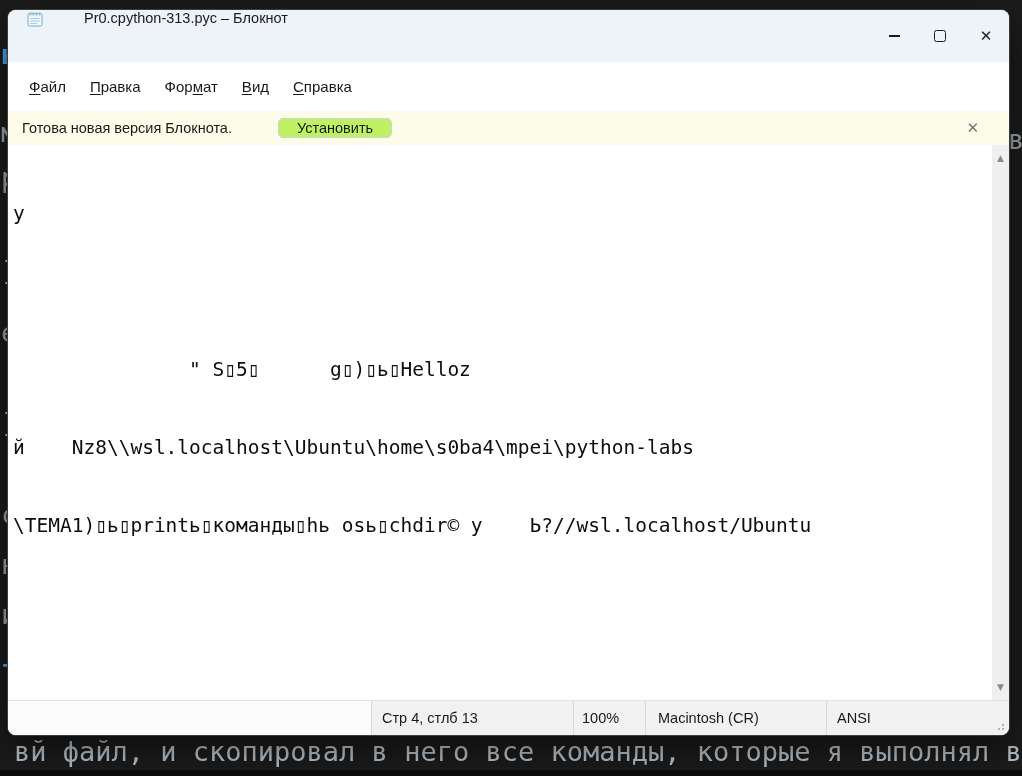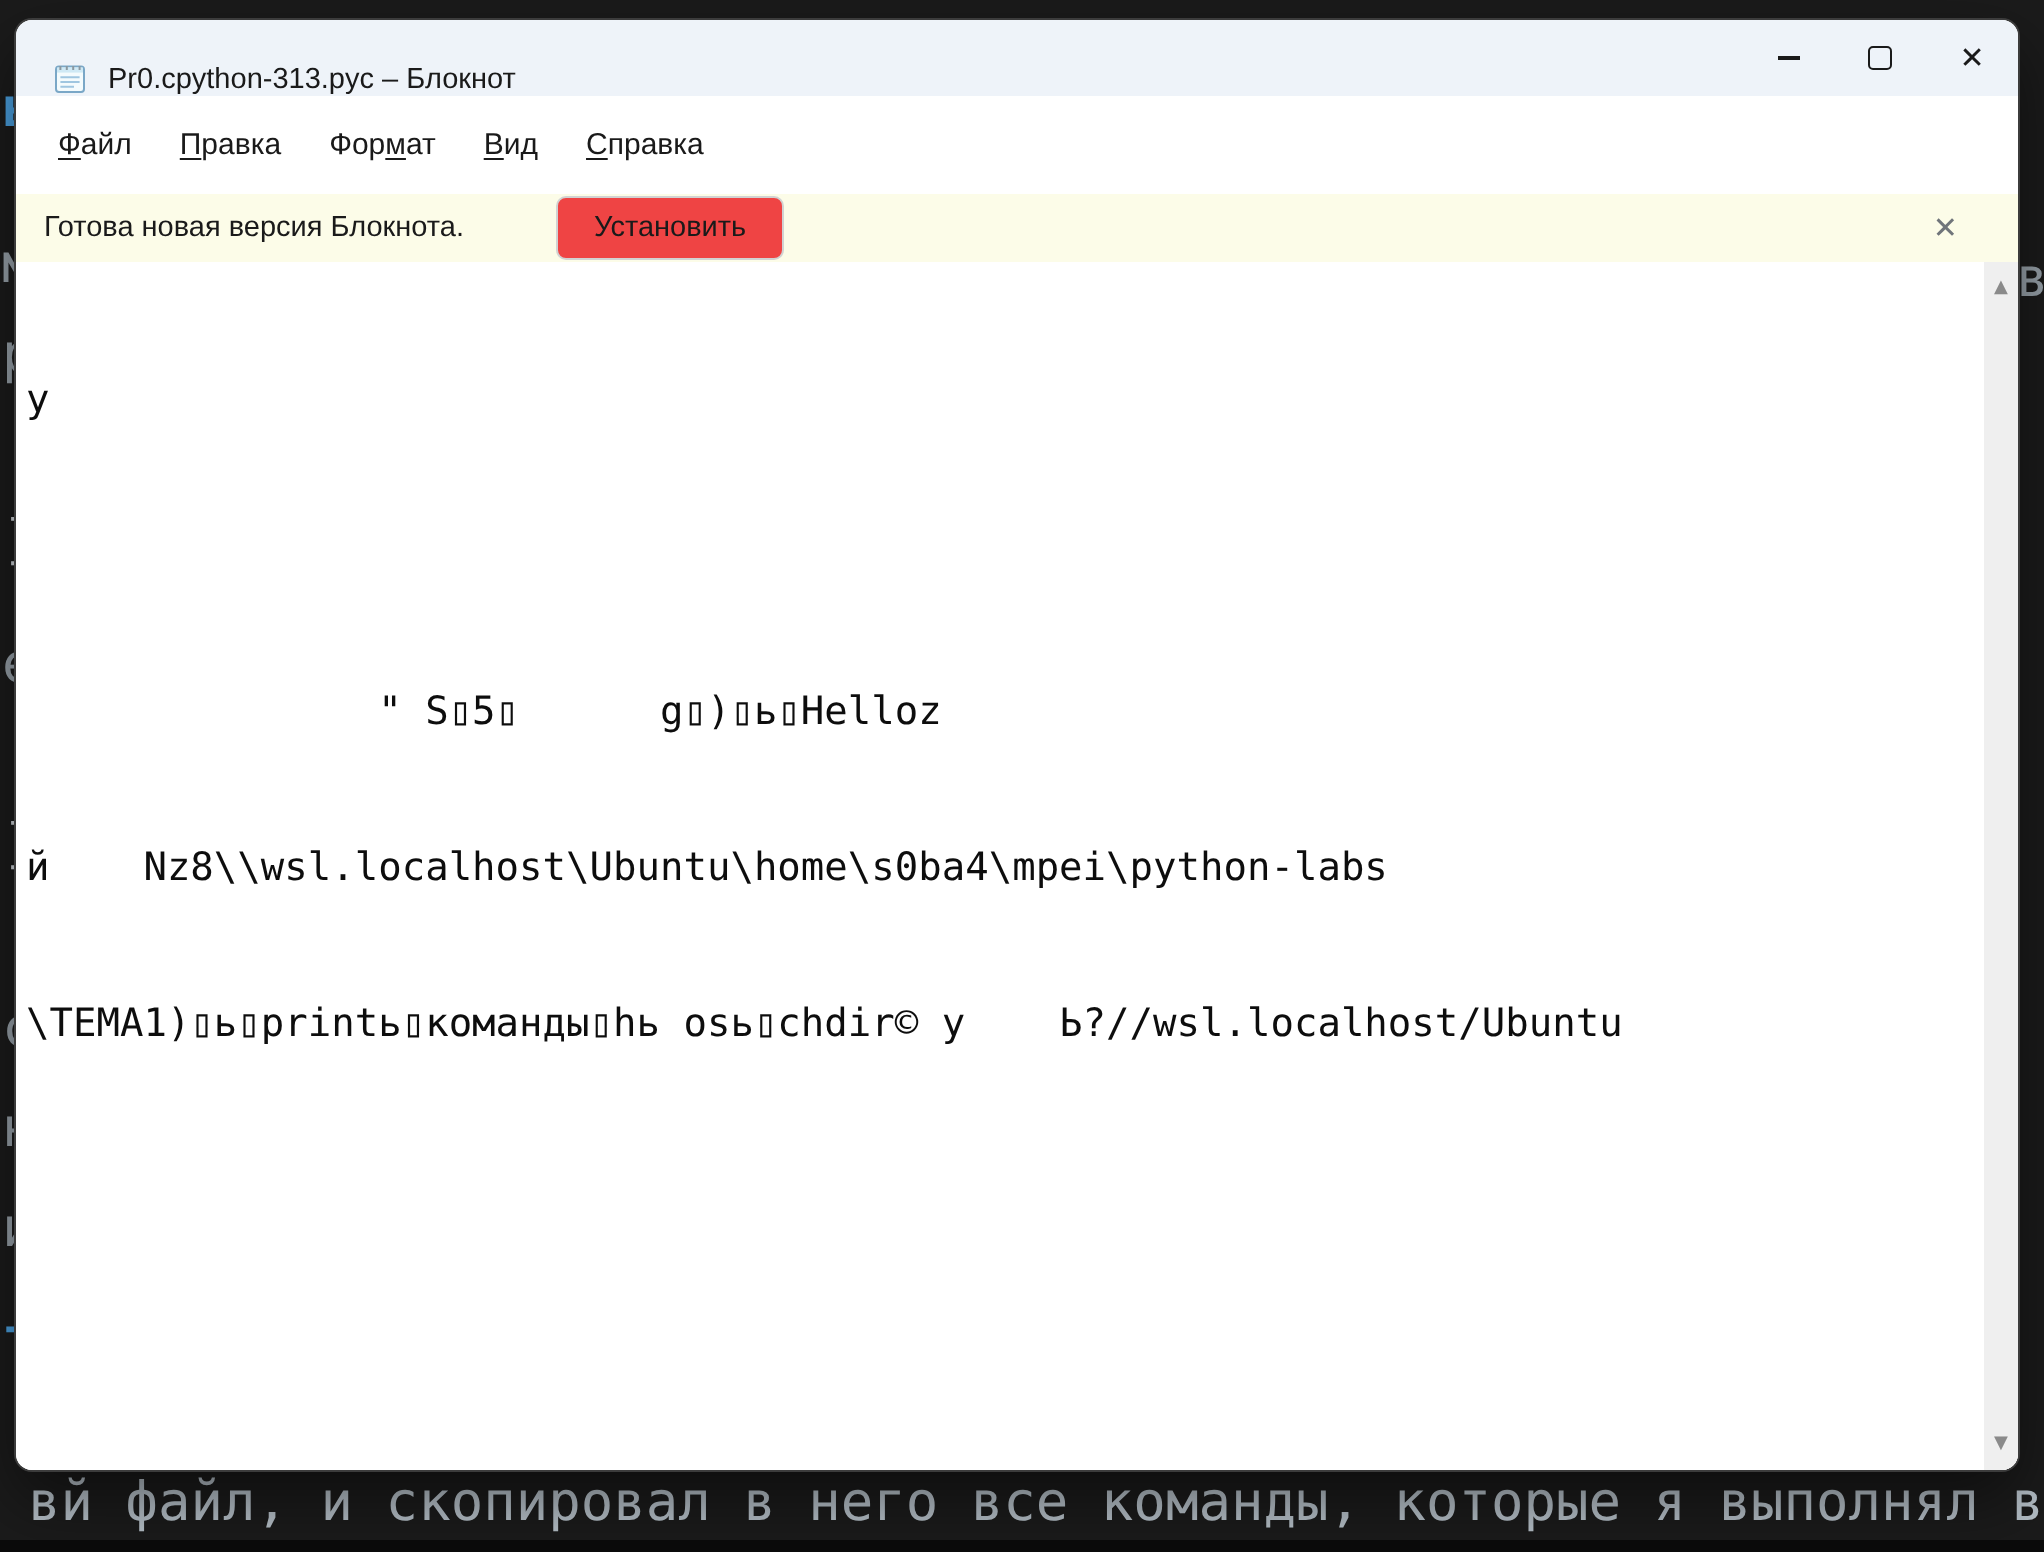--- a/index.html
+++ b/index.html
@@ -14,38 +14,38 @@
   .g-light{color:#ccd2d7;}
   .bg-bottom{position:absolute;left:14px;top:736px;z-index:1;font-family:"DejaVu Sans Mono",monospace;
              font-size:27px;line-height:32px;color:#b5bfc7;white-space:pre;}
   .bottom-strip{position:absolute;left:0;bottom:0;width:100%;height:6px;background:#0b0b0b;z-index:1;}
 
   
   .window{position:absolute;left:8px;top:10px;width:1001px;height:725px;background:#fff;
           border-radius:8px;box-shadow:0 0 0 1px #3c3c3c,0 14px 34px rgba(0,0,0,.5);
           z-index:2;display:flex;flex-direction:column;overflow:hidden;}
 
-  .titlebar{height:38px;background:#eef3f9;display:flex;align-items:flex-end;flex:0 0 auto;}
+  .titlebar{height:52px;background:#eef3f9;display:flex;align-items:flex-start;flex:0 0 auto;gap:30px;}
   .app-icon{margin-left:18px;width:18px;height:18px;display:inline-flex;flex:0 0 auto;}
   .title{margin-left:10px;font-size:14.5px;color:#1a1a1a;white-space:nowrap;}
   .controls{margin-left:auto;display:flex;height:100%;}
   .ctrl{width:46px;height:100%;background:transparent;border:none;padding:0;display:flex;
         align-items:center;justify-content:center;cursor:pointer;}
   .min-glyph{width:11px;height:1.5px;background:#1a1a1a;display:block;}
   .max-glyph{width:10px;height:10px;border:1.4px solid #1a1a1a;border-radius:2.5px;display:block;}
   .close-glyph{font-size:15px;color:#1a1a1a;font-family:"DejaVu Sans",sans-serif;}
 
   .menubar{height:49px;background:#ffffff;display:flex;align-items:center;padding-left:10px;
            flex:0 0 auto;font-size:15px;color:#1a1a1a;}
   .menu-item{padding:4px 11px;margin-right:2px;border-radius:4px;cursor:pointer;white-space:nowrap;}
   .u{text-decoration:underline;text-underline-offset:2px;}
 
   .notif{height:34px;background:#fcfce8;display:flex;align-items:center;padding:0 14px;
          flex:0 0 auto;font-size:14.5px;color:#1a1a1a;gap:30px;}
-  .notif-btn{margin-left:16px;height:32px;padding:0 18px;background:#ef4444;border:1px solid #d2d2d2;
+  .notif-btn{margin-left:16px;height:20px;padding:0 18px;background:#bef264;border:1px solid #d2d2d2;
              border-radius:5px;font-size:14.5px;color:#1a1a1a;font-family:inherit;cursor:pointer;}
   .notif-close{margin-left:auto;margin-right:16px;color:#70757a;font-size:15px;font-weight:700;
                cursor:pointer;font-family:"DejaVu Sans",sans-serif;}
 
   .editor{flex:1 1 auto;position:relative;background:#fff;overflow:hidden;}
   .ed-content{position:absolute;top:0;left:0;right:0;bottom:0;padding:4px 24px 0 5px;
               font-family:"DejaVu Sans Mono","Liberation Mono",monospace;font-size:19.5px;
               line-height:26px;color:#0d0d0d;white-space:pre;overflow:hidden;}
   .ed-line{min-height:26px;}
   .scrollbar{position:absolute;top:0;right:0;bottom:0;width:17px;background:#efefef;}
@@ -138,15 +138,23 @@
         
         
         
       </div>
       <div class="scrollbar">
         <span class="sb-arrow sb-up">▲</span>
         <span class="sb-arrow sb-down">▼</span>
       </div>
     </div>
 
+    <div class="statusbar">
+      <div class="sb-cell sb-spacer"></div>
+      <div class="sb-cell sb-c1">Стр 4, стлб 13</div>
+      <div class="sb-cell sb-c2">100%</div>
+      <div class="sb-cell sb-c3">Macintosh (CR)</div>
+      <div class="sb-cell sb-c4">ANSI</div>
+      <span class="grip"></span>
+    </div>
 
   </div>
 </div>
 
 </body></html>

